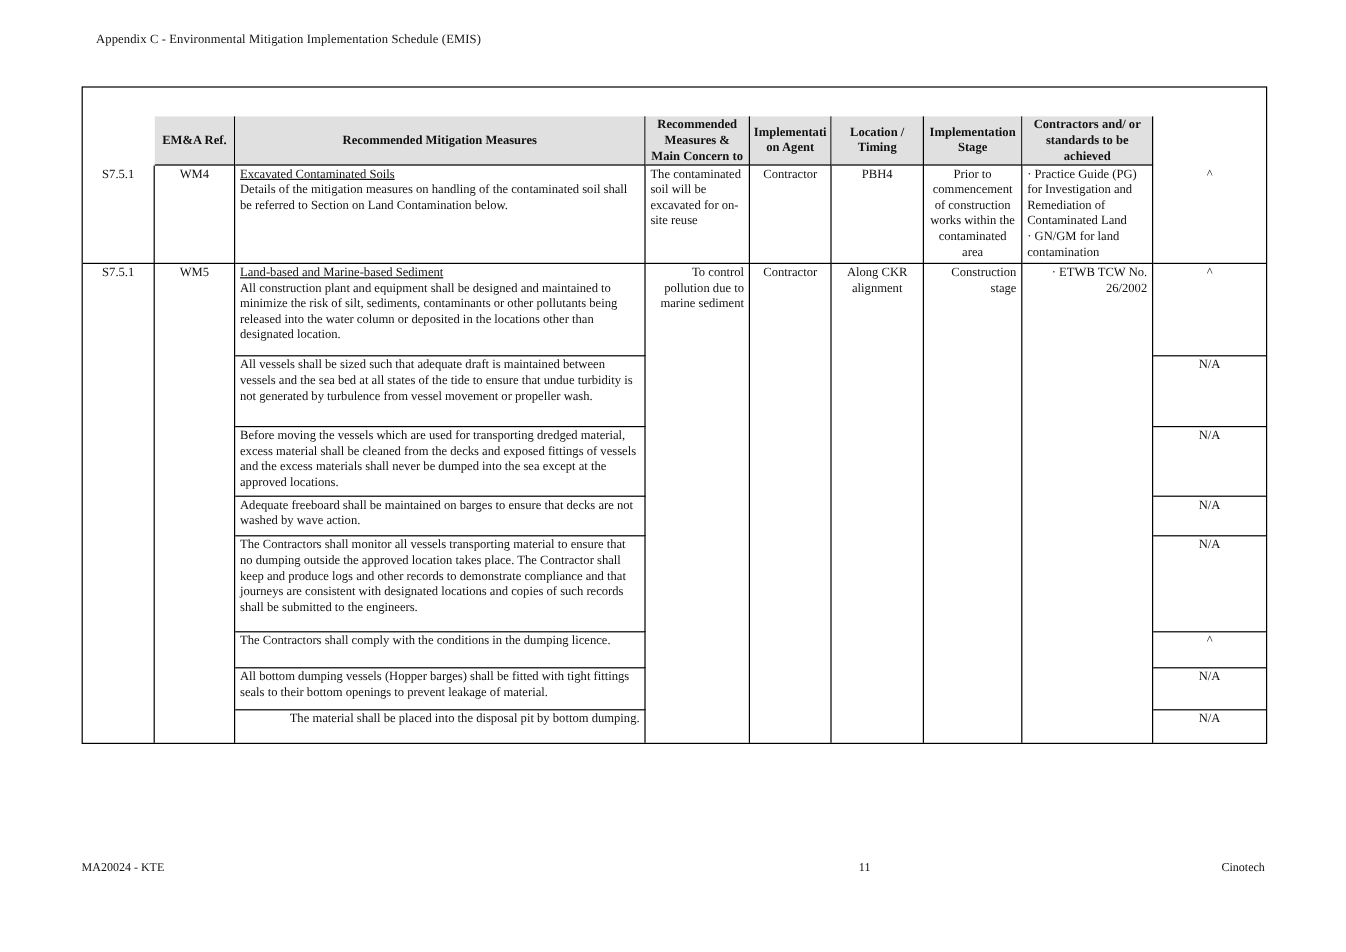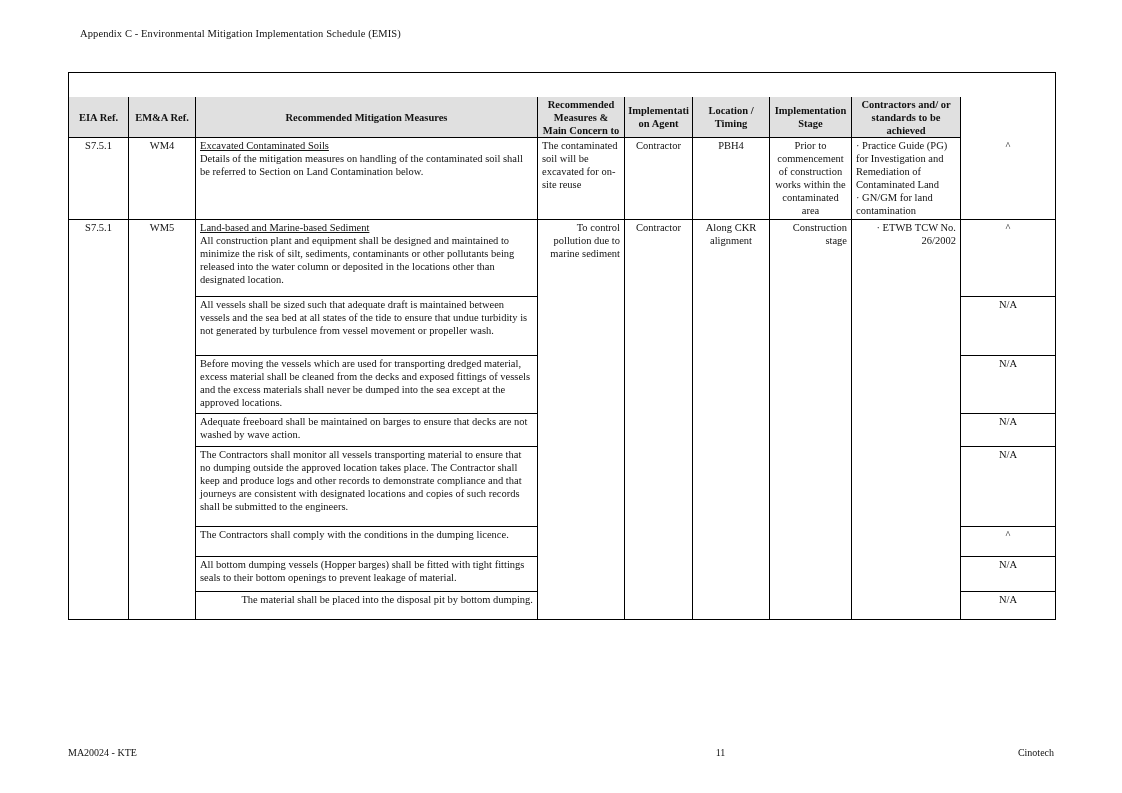--- a/index.html
+++ b/index.html
@@ -35,37 +35,34 @@
   .c1{grid-column:1}.c2{grid-column:2}.c3{grid-column:3}.c4{grid-column:4}
   .c5{grid-column:5}.c6{grid-column:6}.c7{grid-column:7}.c8{grid-column:8}
   .c9{grid-column:9;border-right:none;}
   .r1{grid-row:1}.r2{grid-row:2}.r3{grid-row:3}.r4{grid-row:4}.r5{grid-row:5}
   .r6{grid-row:6}.r7{grid-row:7}.r8{grid-row:8}.r9{grid-row:9}.r10{grid-row:10}
   .vspan{grid-row:3 / 11;}
   .nb{border-bottom:none;text-align:right;}
   .tc{text-align:center;}
   .u{text-decoration:underline;}
   .footer{
-    position:absolute;left:68px;top:747px;width:986px;display:flex;
+    position:absolute;left:68px;top:718px;width:986px;display:flex;
     font-size:10px;
   }
   .footer .fl{flex:1;text-align:left;}
   .footer .fc{flex:1;text-align:right;}
   .footer .fr{flex:1;text-align:right;}
 </style>
 </head>
 <body>
 
 <div class="doc-title">Appendix C - Environmental Mitigation Implementation Schedule (EMIS)</div>
 
 <div class="emis-table">
 
-  <div class="cell th c1 r1">
-      <div>EIA Ref.</div>
-    </div>
   <div class="cell th c2 r1">
       <div>EM&amp;A Ref.</div>
     </div>
   <div class="cell th c3 r1">
       <div>Recommended Mitigation Measures</div>
     </div>
   <div class="cell th c4 r1">
       <div>Objectives of the Recommended Measures &amp; Main Concern to Address</div>
     </div>
   <div class="cell th c5 r1">

